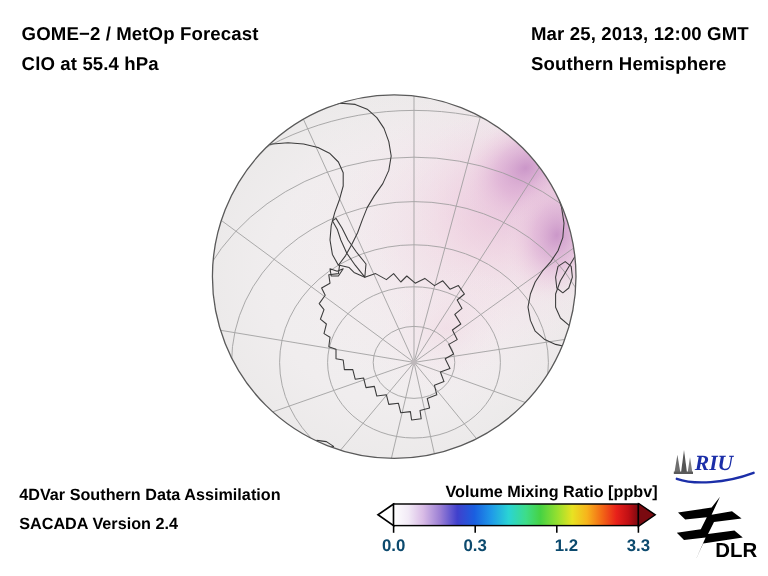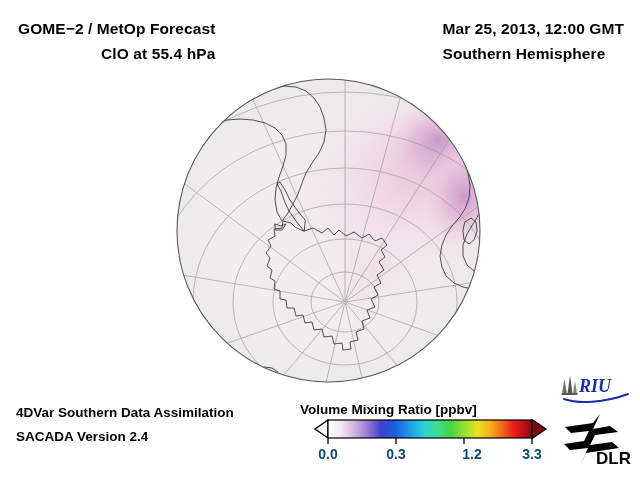--- a/index.html
+++ b/index.html
@@ -20,21 +20,20 @@
   
   .hdr-left {
     position: absolute;
     left: 18px;
     top: 16px;
     font-size: 15.5px;
     font-weight: bold;
     color: #000;
     line-height: 25px;
     letter-spacing: 0.1px;
-    text-align: right;
   }
   .hdr-right {
     position: absolute;
     right: 16px;
     top: 16px;
     font-size: 15.5px;
     font-weight: bold;
     color: #000;
     line-height: 25px;
     text-align: left;
@@ -70,21 +69,21 @@
     left: 300px;
     top: 402px;
     width: 248px;
     height: 70px;
   }
   .cbar-title {
     position: absolute;
     left: 0;
     top: 0;
     width: 248px;
-    text-align: left;
+    text-align: right;
     font-size: 13.5px;
     font-weight: bold;
     color: #000;
     white-space: nowrap;
   }
   #cbar-svg {
     position: absolute;
     left: 0;
     top: 17px;
   }

